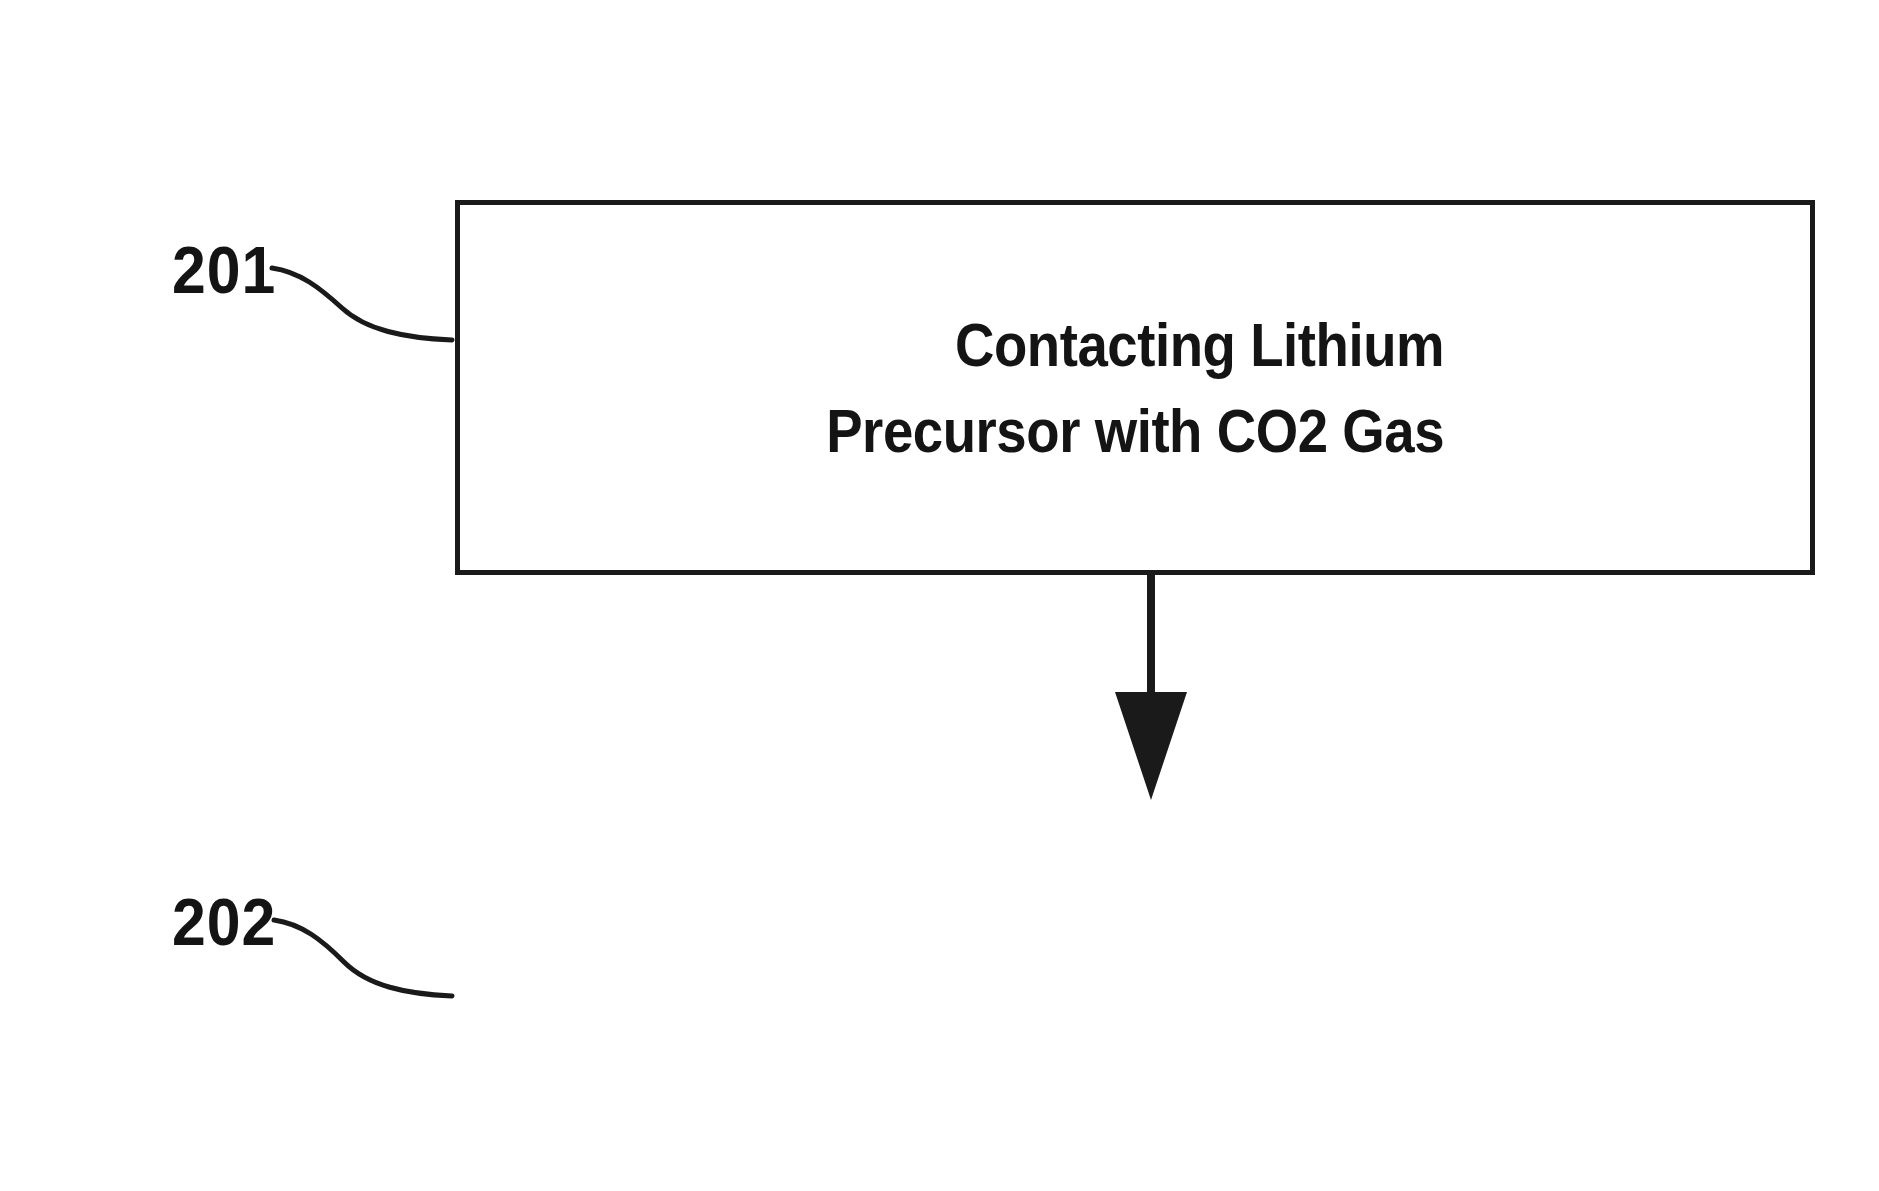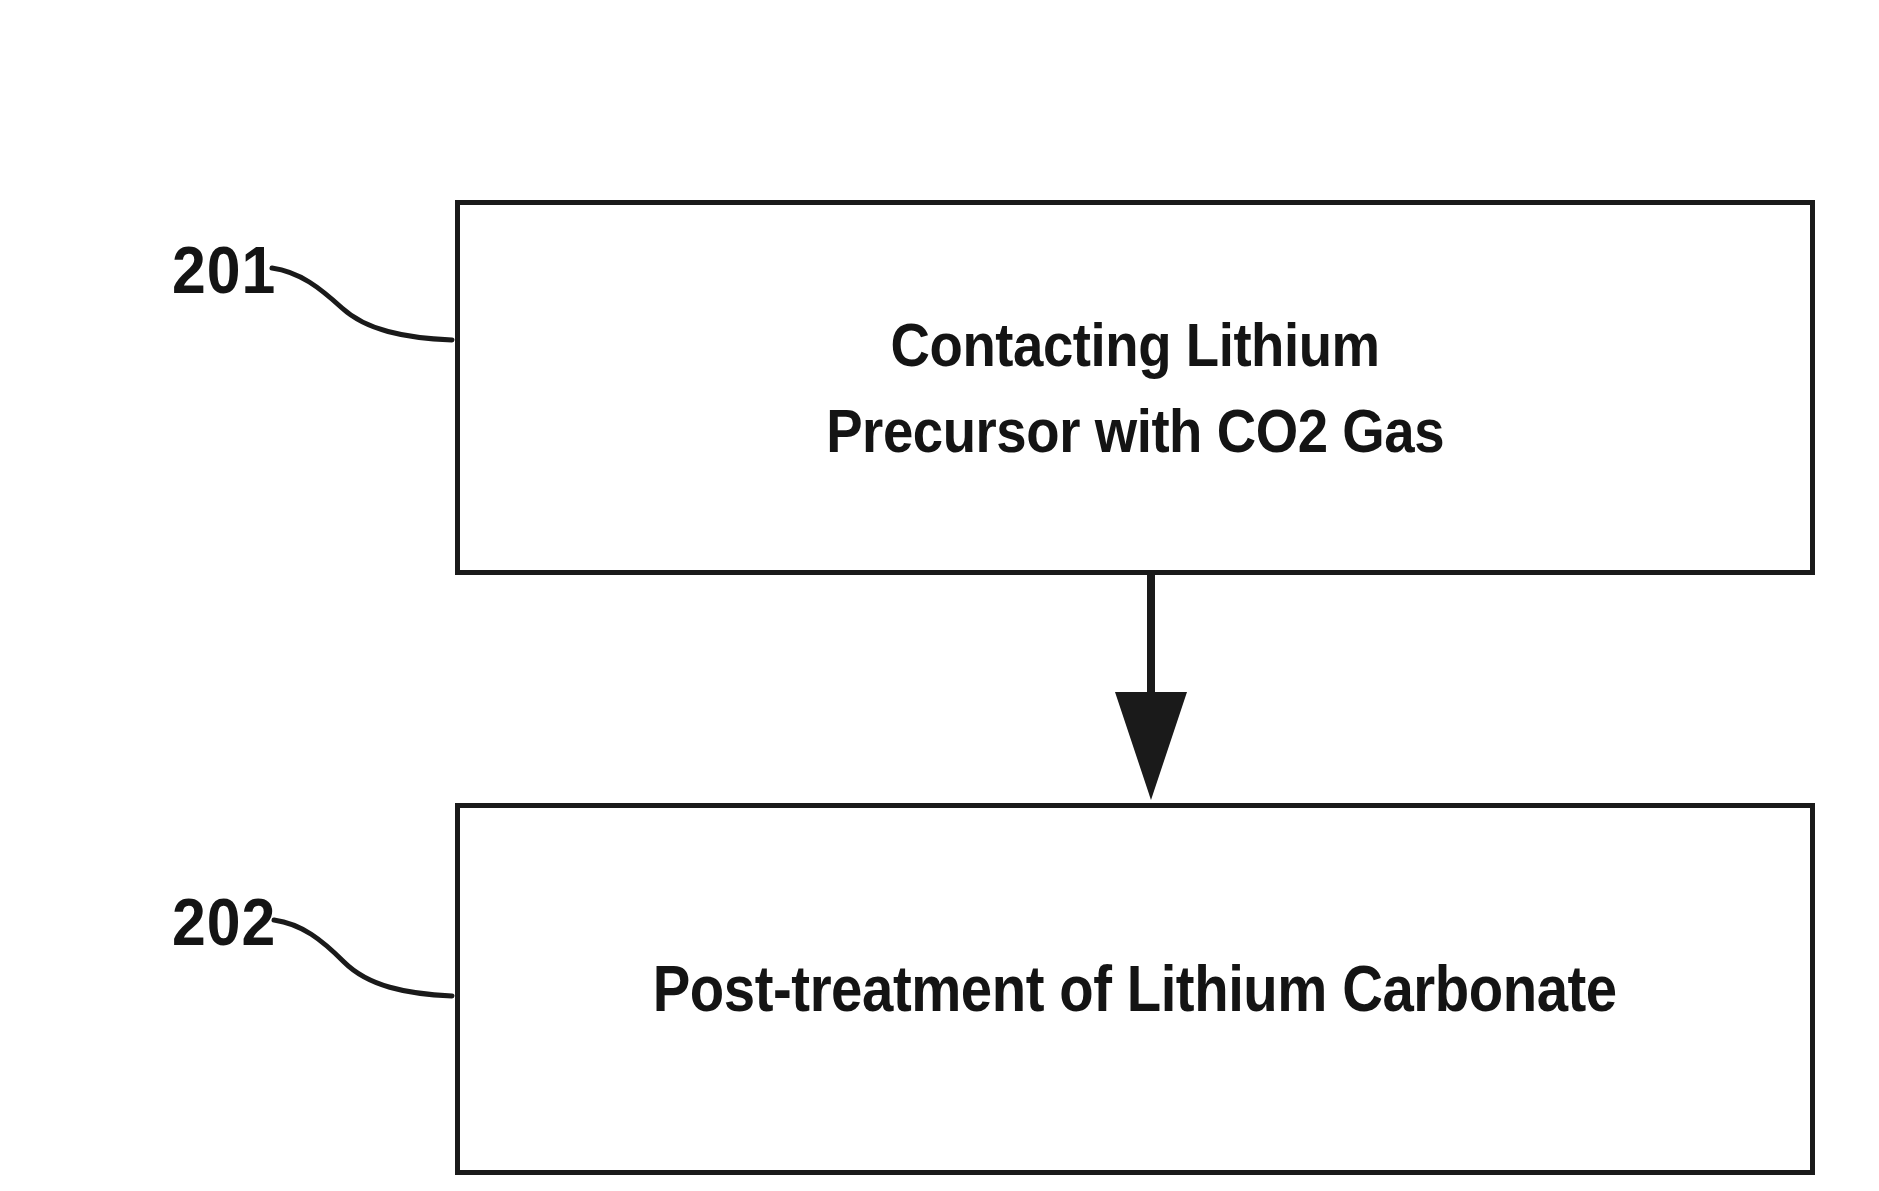--- a/index.html
+++ b/index.html
@@ -27,21 +27,21 @@
     height: 1191px;
   }
   .process-box {
     position: absolute;
     box-sizing: border-box;
     border: 5px solid #1a1a1a;
     background: #ffffff;
     display: flex;
     align-items: center;
     justify-content: center;
-    text-align: center;
+    text-align: right;
   }
   #box-201 {
     left: 455px;
     top: 200px;
     width: 1360px;
     height: 375px;
   }
   #box-202 {
     left: 455px;
     top: 803px;
@@ -102,17 +102,14 @@
 
   <div class="ref-label" id="ref-201">201</div>
 
   <div class="ref-label" id="ref-202">202</div>
 
   <div class="process-box" id="box-201">
     <div class="box-text">Contacting Lithium
 Precursor with CO2 Gas</div>
   </div>
 
-  <div class="process-box" id="box-202">
-    <div class="box-text">Post-treatment of Lithium Carbonate</div>
-  </div>
 
 </div>
 
 </body></html>

